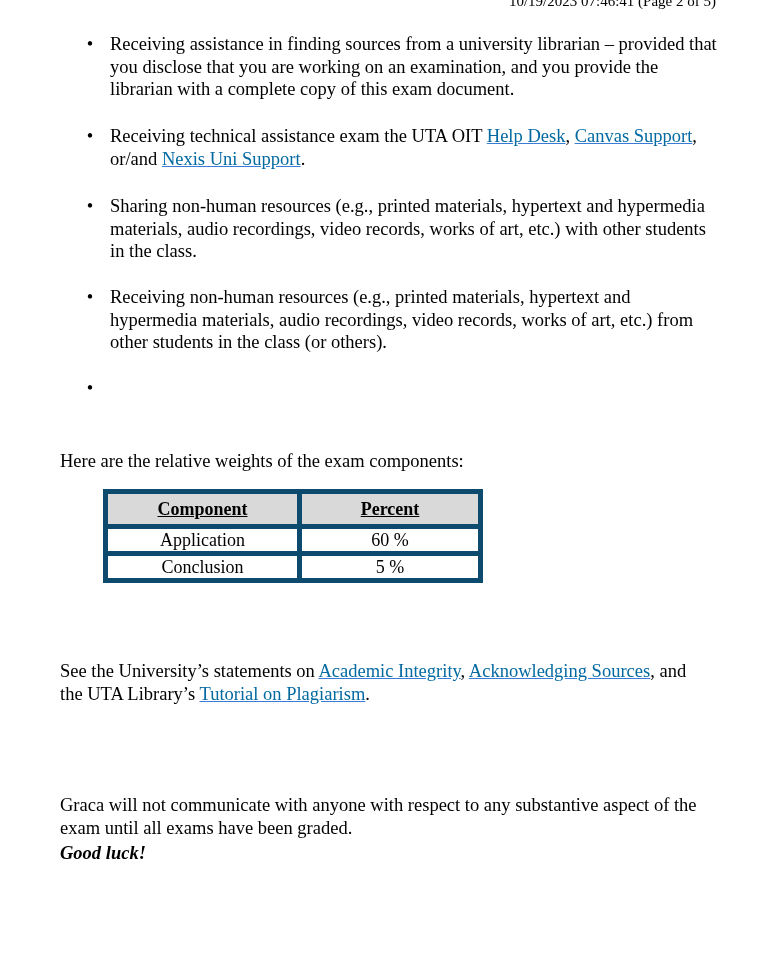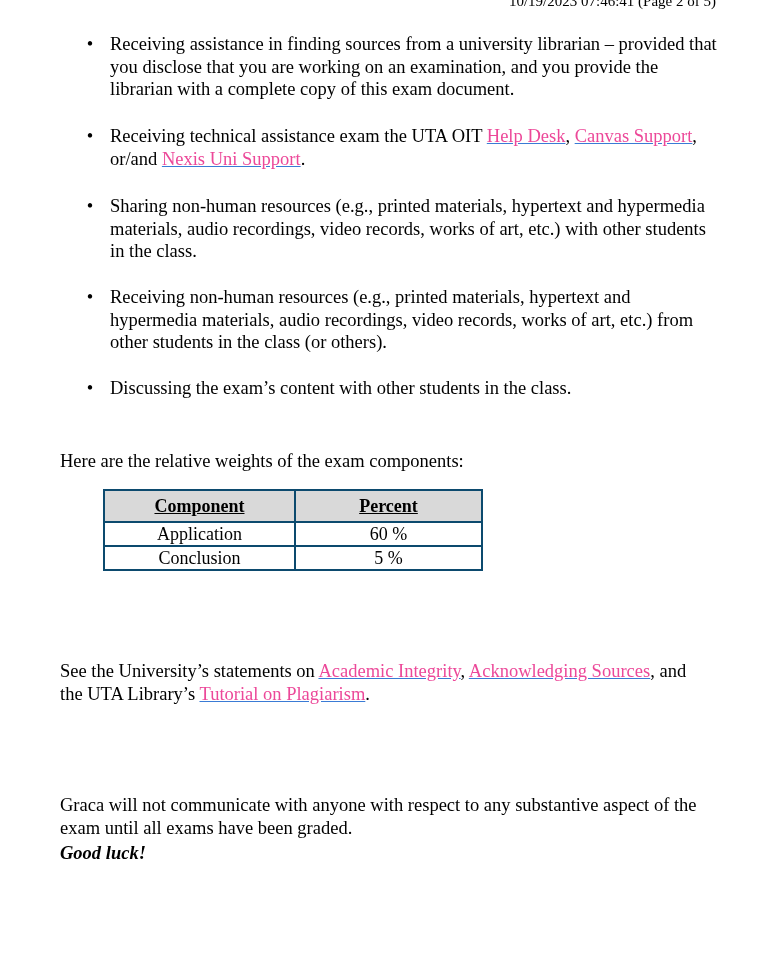--- a/index.html
+++ b/index.html
@@ -14,28 +14,28 @@
     .bullet-list { position: absolute; left: 0; top: 0; width: 784px; }
     .bullet {
       position: absolute; left: 110px; width: 610px;
       line-height: 22.5px;
     }
     .bullet-dot {
       position: absolute; left: -24px; top: 0;
       width: 8px; text-align: center;
     }
     .para { position: absolute; left: 60px; width: 680px; line-height: 22.5px; }
-    a.link { color: #ec4899; text-decoration: underline; text-decoration-color: #3a7bd5; }
+    a.link { color: #0369a1; text-decoration: underline; text-decoration-color: #3a7bd5; }
     .weights-table {
       position: absolute; left: 103px; top: 489px;
       border-collapse: collapse; width: 380px;
       font-size: 18px;
     }
     .weights-table th, .weights-table td {
-      border: 2px solid #0c4a6e; text-align: center; padding: 0;
+      border: 5px solid #0c4a6e; text-align: center; padding: 0;
       line-height: 22px; height: 22px;
     }
     .weights-table th {
       background: #d9d9d9; font-weight: bold; text-decoration: underline;
       height: 30px; line-height: 30px;
     }
     .weights-table td:first-child, .weights-table th:first-child { width: 189px; }
     .good-luck { font-weight: bold; font-style: italic; }
   </style>
 </head>
@@ -59,21 +59,20 @@
     <span>Sharing non-human resources (e.g., printed materials, hypertext and hypermedia materials, audio recordings, video records, works of art, etc.) with other students in the class.</span>
   </div>
 
   <div class="bullet" style="top:286px;">
     <span class="bullet-dot">•</span>
     <span>Receiving non-human resources (e.g., printed materials, hypertext and hypermedia materials, audio recordings, video records, works of art, etc.) from other students in the class (or others).</span>
   </div>
 
   <div class="bullet" style="top:377px;">
     <span class="bullet-dot">•</span>
-    <span>Discussing the exam’s content with other students in the class.</span>
   </div>
 </div>
 
 <div class="para" style="top:450px;">Here are the relative weights of the exam components:</div>
 
 <table class="weights-table">
   <thead>
     <tr>
       <th>Component</th>
       <th>Percent</th>

